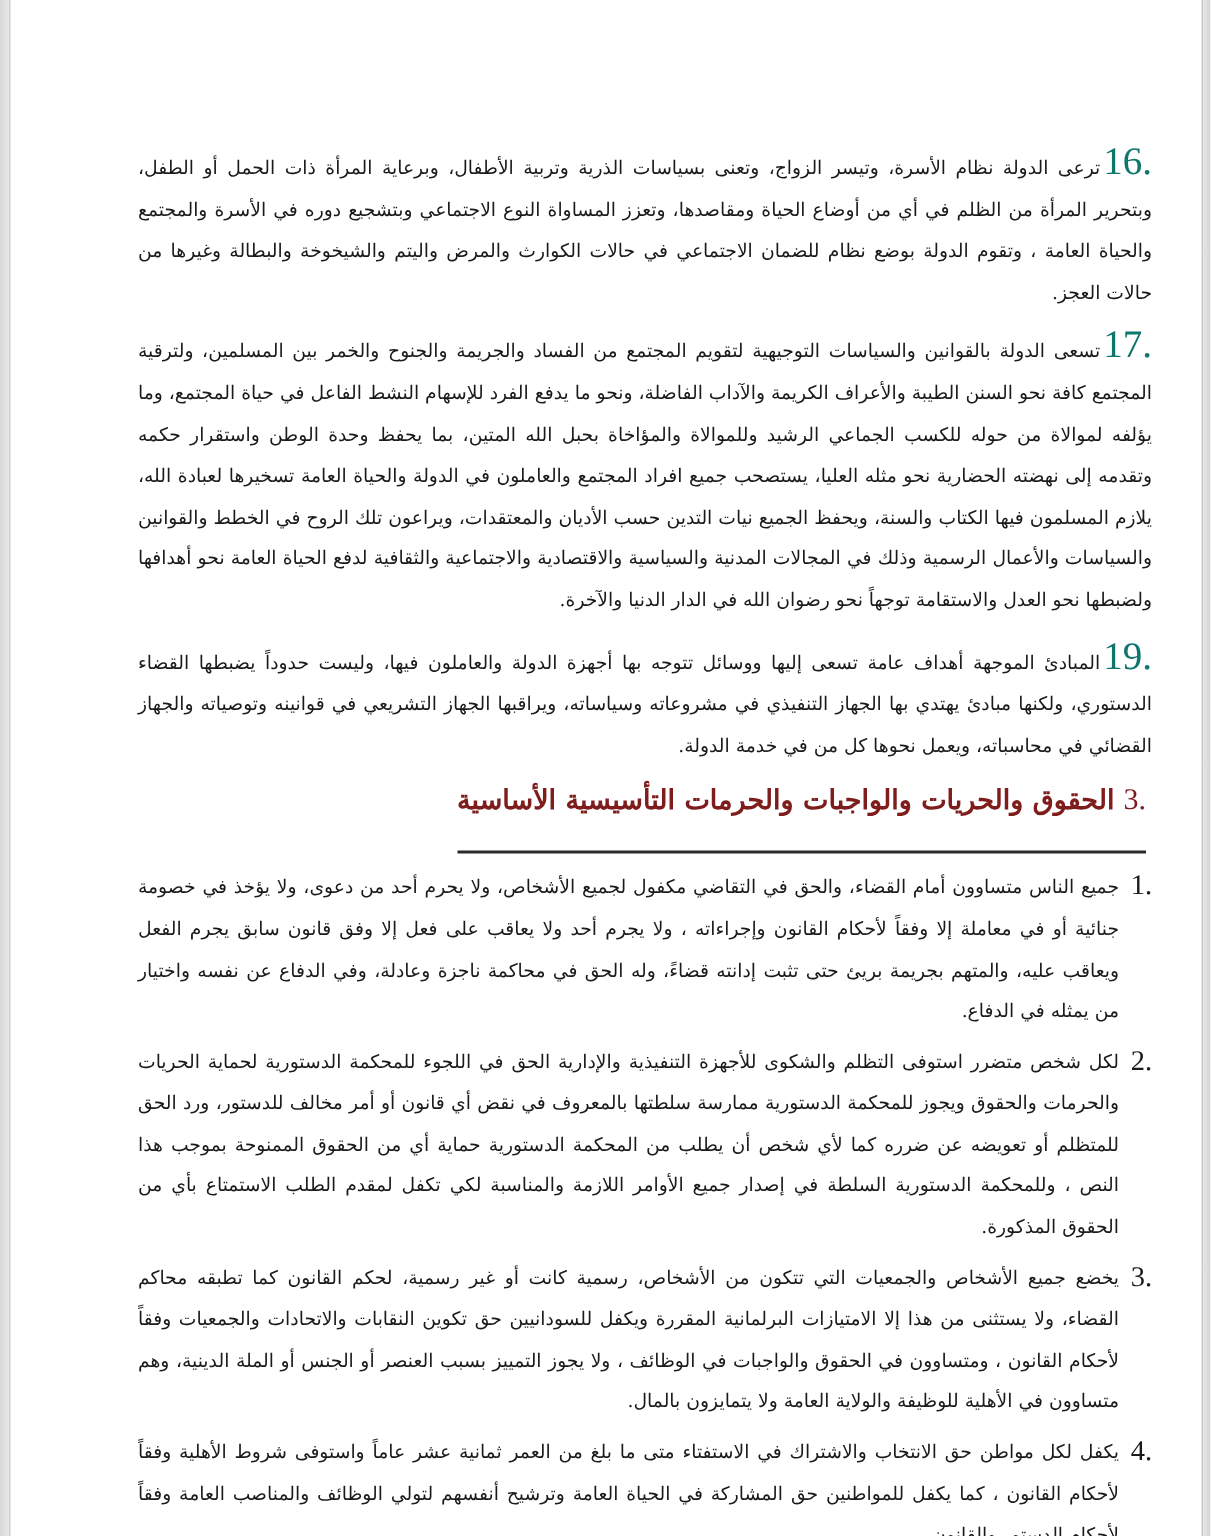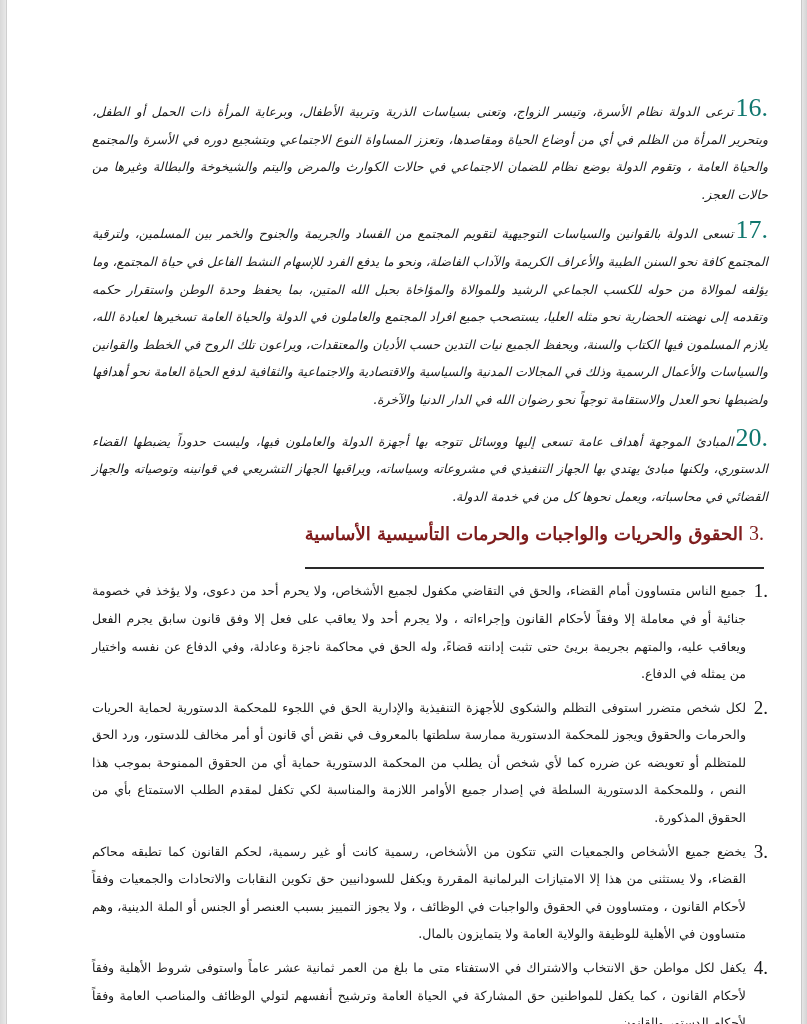--- a/index.html
+++ b/index.html
@@ -34,21 +34,21 @@
   }
   .para .num {
     font-family: Liberation Serif, serif;
     font-size: 26px;
     direction: ltr;
     unicode-bidi: isolate;
     display: inline-block;
     margin-left: 2px;
     color: #0f766e;
   }
-  .para .txt { unicode-bidi: plaintext; font-style: italic; }
+  .para .txt { unicode-bidi: plaintext; }
   .list-item {
     position: relative;
     font-size: 12.5px;
     line-height: 27.6px;
     text-align: justify;
     text-align-last: right;
     padding-right: 22px;
   }
   .list-item .num {
     position: absolute; right: 0; top: 0;
@@ -85,21 +85,21 @@
 
   <p class="para" style="margin-top:2px;">
     <span class="num">16.</span><span class="txt">ترعى الدولة نظام الأسرة، وتيسر الزواج، وتعنى بسياسات الذرية وتربية الأطفال، وبرعاية المرأة ذات الحمل أو الطفل، وبتحرير المرأة من الظلم في أي من أوضاع الحياة ومقاصدها، وتعزز المساواة النوع الاجتماعي وبتشجيع دوره في الأسرة والمجتمع والحياة العامة ، وتقوم الدولة بوضع نظام للضمان الاجتماعي في حالات الكوارث والمرض واليتم والشيخوخة والبطالة وغيرها من حالات العجز.</span>
   </p>
 
   <p class="para" style="margin-top:8px;">
     <span class="num">17.</span><span class="txt">تسعى الدولة بالقوانين والسياسات التوجيهية لتقويم المجتمع من الفساد والجريمة والجنوح والخمر بين المسلمين، ولترقية المجتمع كافة نحو السنن الطيبة والأعراف الكريمة والآداب الفاضلة، ونحو ما يدفع الفرد للإسهام النشط الفاعل في حياة المجتمع، وما يؤلفه لموالاة من حوله للكسب الجماعي الرشيد وللموالاة والمؤاخاة بحبل الله المتين، بما يحفظ وحدة الوطن واستقرار حكمه وتقدمه إلى نهضته الحضارية نحو مثله العليا، يستصحب جميع افراد المجتمع والعاملون في الدولة والحياة العامة تسخيرها لعبادة الله، يلازم المسلمون فيها الكتاب والسنة، ويحفظ الجميع نيات التدين حسب الأديان والمعتقدات، ويراعون تلك الروح في الخطط والقوانين والسياسات والأعمال الرسمية وذلك في المجالات المدنية والسياسية والاقتصادية والاجتماعية والثقافية لدفع الحياة العامة نحو أهدافها ولضبطها نحو العدل والاستقامة توجهاً نحو رضوان الله في الدار الدنيا والآخرة.</span>
   </p>
 
   <p class="para" style="margin-top:10px;">
-    <span class="num">20.</span><span class="txt">المبادئ الموجهة أهداف عامة تسعى إليها ووسائل تتوجه بها أجهزة الدولة والعاملون فيها، وليست حدوداً يضبطها القضاء الدستوري، ولكنها مبادئ يهتدي بها الجهاز التنفيذي في مشروعاته وسياساته، ويراقبها الجهاز التشريعي في قوانينه وتوصياته والجهاز القضائي في محاسباته، ويعمل نحوها كل من في خدمة الدولة.</span>
+    <span class="num">19.</span><span class="txt">المبادئ الموجهة أهداف عامة تسعى إليها ووسائل تتوجه بها أجهزة الدولة والعاملون فيها، وليست حدوداً يضبطها القضاء الدستوري، ولكنها مبادئ يهتدي بها الجهاز التنفيذي في مشروعاته وسياساته، ويراقبها الجهاز التشريعي في قوانينه وتوصياته والجهاز القضائي في محاسباته، ويعمل نحوها كل من في خدمة الدولة.</span>
   </p>
 
   <div style="margin-top:8px;">
     <h2 class="section-heading" style="margin-top:0;margin-bottom:0;">
       <span class="num">3.</span><span>الحقوق والحريات والواجبات والحرمات التأسيسية الأساسية</span>
     </h2>
   </div>
 
   <div class="list-item" style="margin-top:8px;">
     <span class="num">1.</span>

